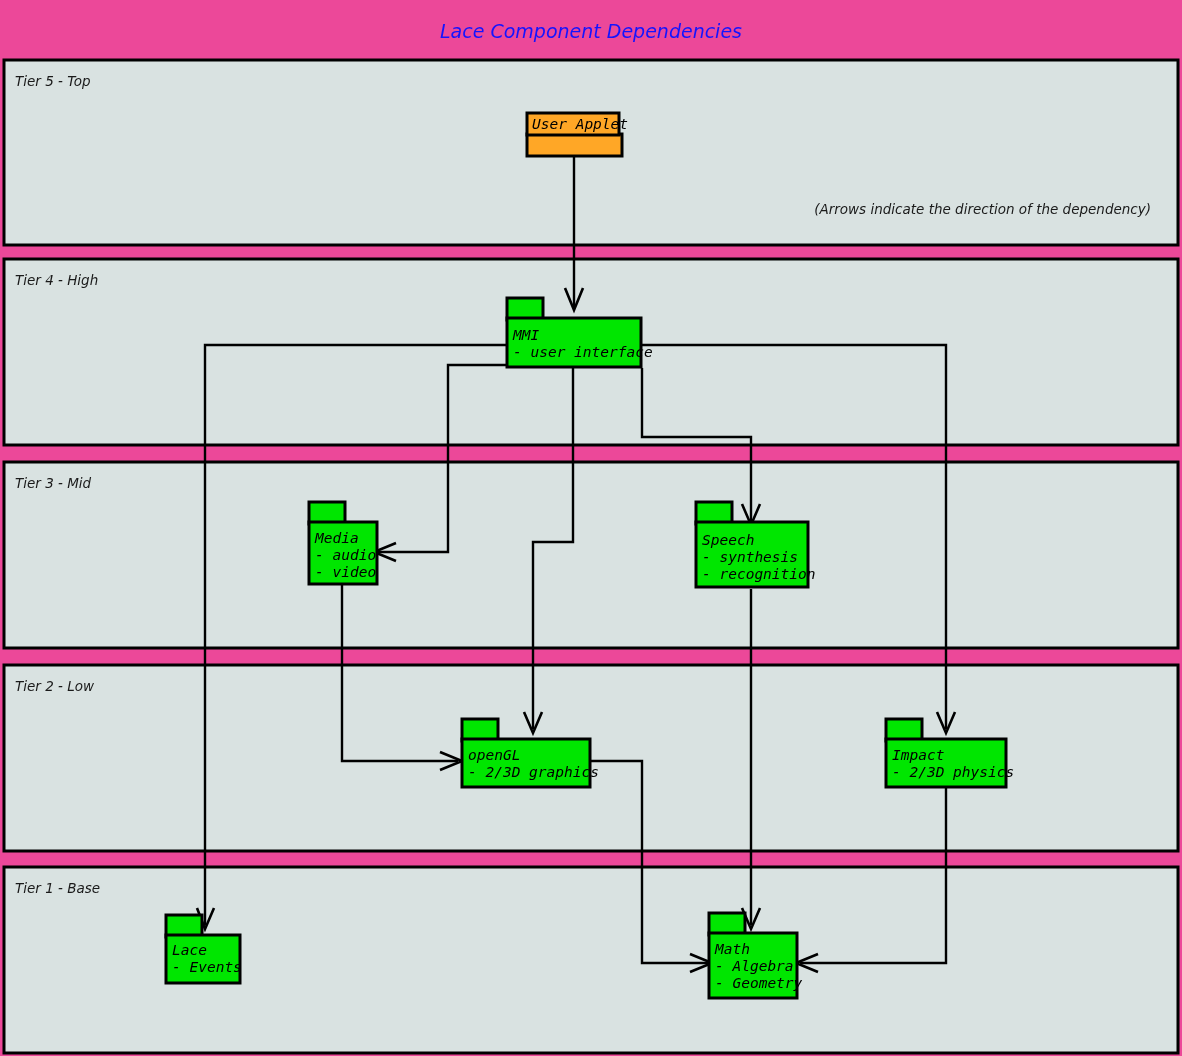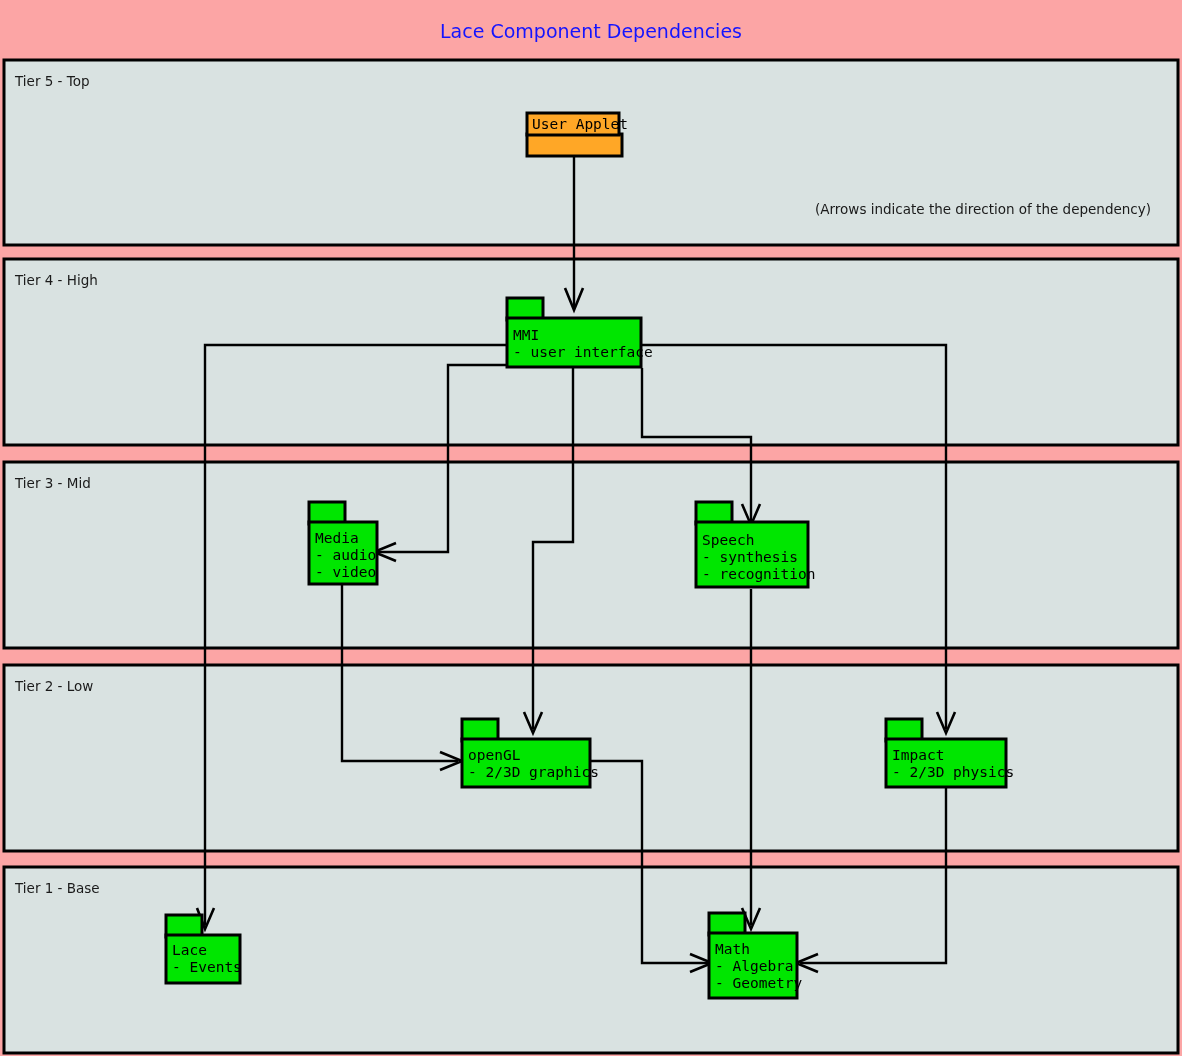--- a/index.html
+++ b/index.html
@@ -4,23 +4,24 @@
 <style>
   html, body {
     margin: 0;
     padding: 0;
     background: #ffffff;
   }
   #canvas {
     position: relative;
     width: 1182px;
     height: 1056px;
-    background: #fca5a5;
+    background: #ec4899;
     font-family: "DejaVu Sans", sans-serif;
     overflow: hidden;
+    font-style: italic;
   }
   #diagram-svg {
     position: absolute;
     top: 0;
     left: 0;
     width: 1182px;
     height: 1056px;
   }
   .diagram-title {
     font-family: "DejaVu Sans", sans-serif;

